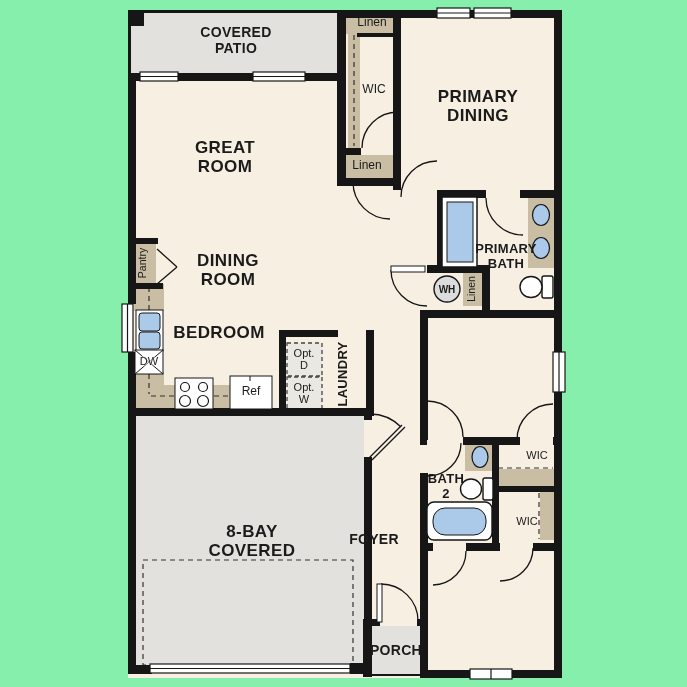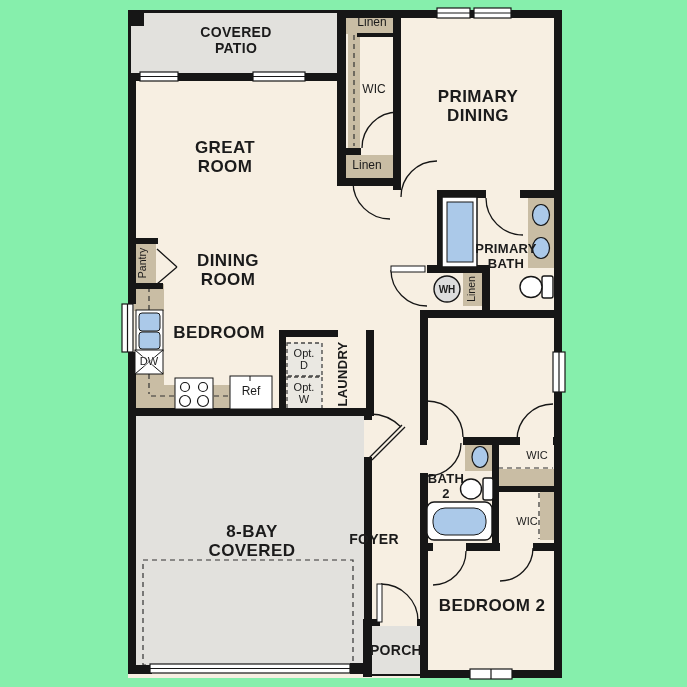--- a/index.html
+++ b/index.html
@@ -198,21 +198,20 @@
       <div>COVERED</div>
 </div>
 <div class="lbl b17" style="left:478px;top:106px">
   <div>PRIMARY</div>
       <div>DINING</div>
 </div>
 <div class="lbl b13" style="left:506px;top:257px">
   <div>PRIMARY</div>
       <div>BATH</div>
 </div>
-<div class="lbl b17" style="left:492px;top:606px">BEDROOM 2</div>
 <div class="lbl b13" style="left:446px;top:487px">
   <div>BATH</div>
       <div>2</div>
 </div>
 <div class="lbl b14" style="left:374px;top:540px">FOYER</div>
 <div class="lbl b14" style="left:396px;top:651px">PORCH</div>
 <div class="lbl rot b13" style="left:343px;top:374px">LAUNDRY</div>
 
 <div class="lbl s12" style="left:374px;top:90px">WIC</div>
 <div class="lbl s12" style="left:372px;top:23px">Linen</div>

